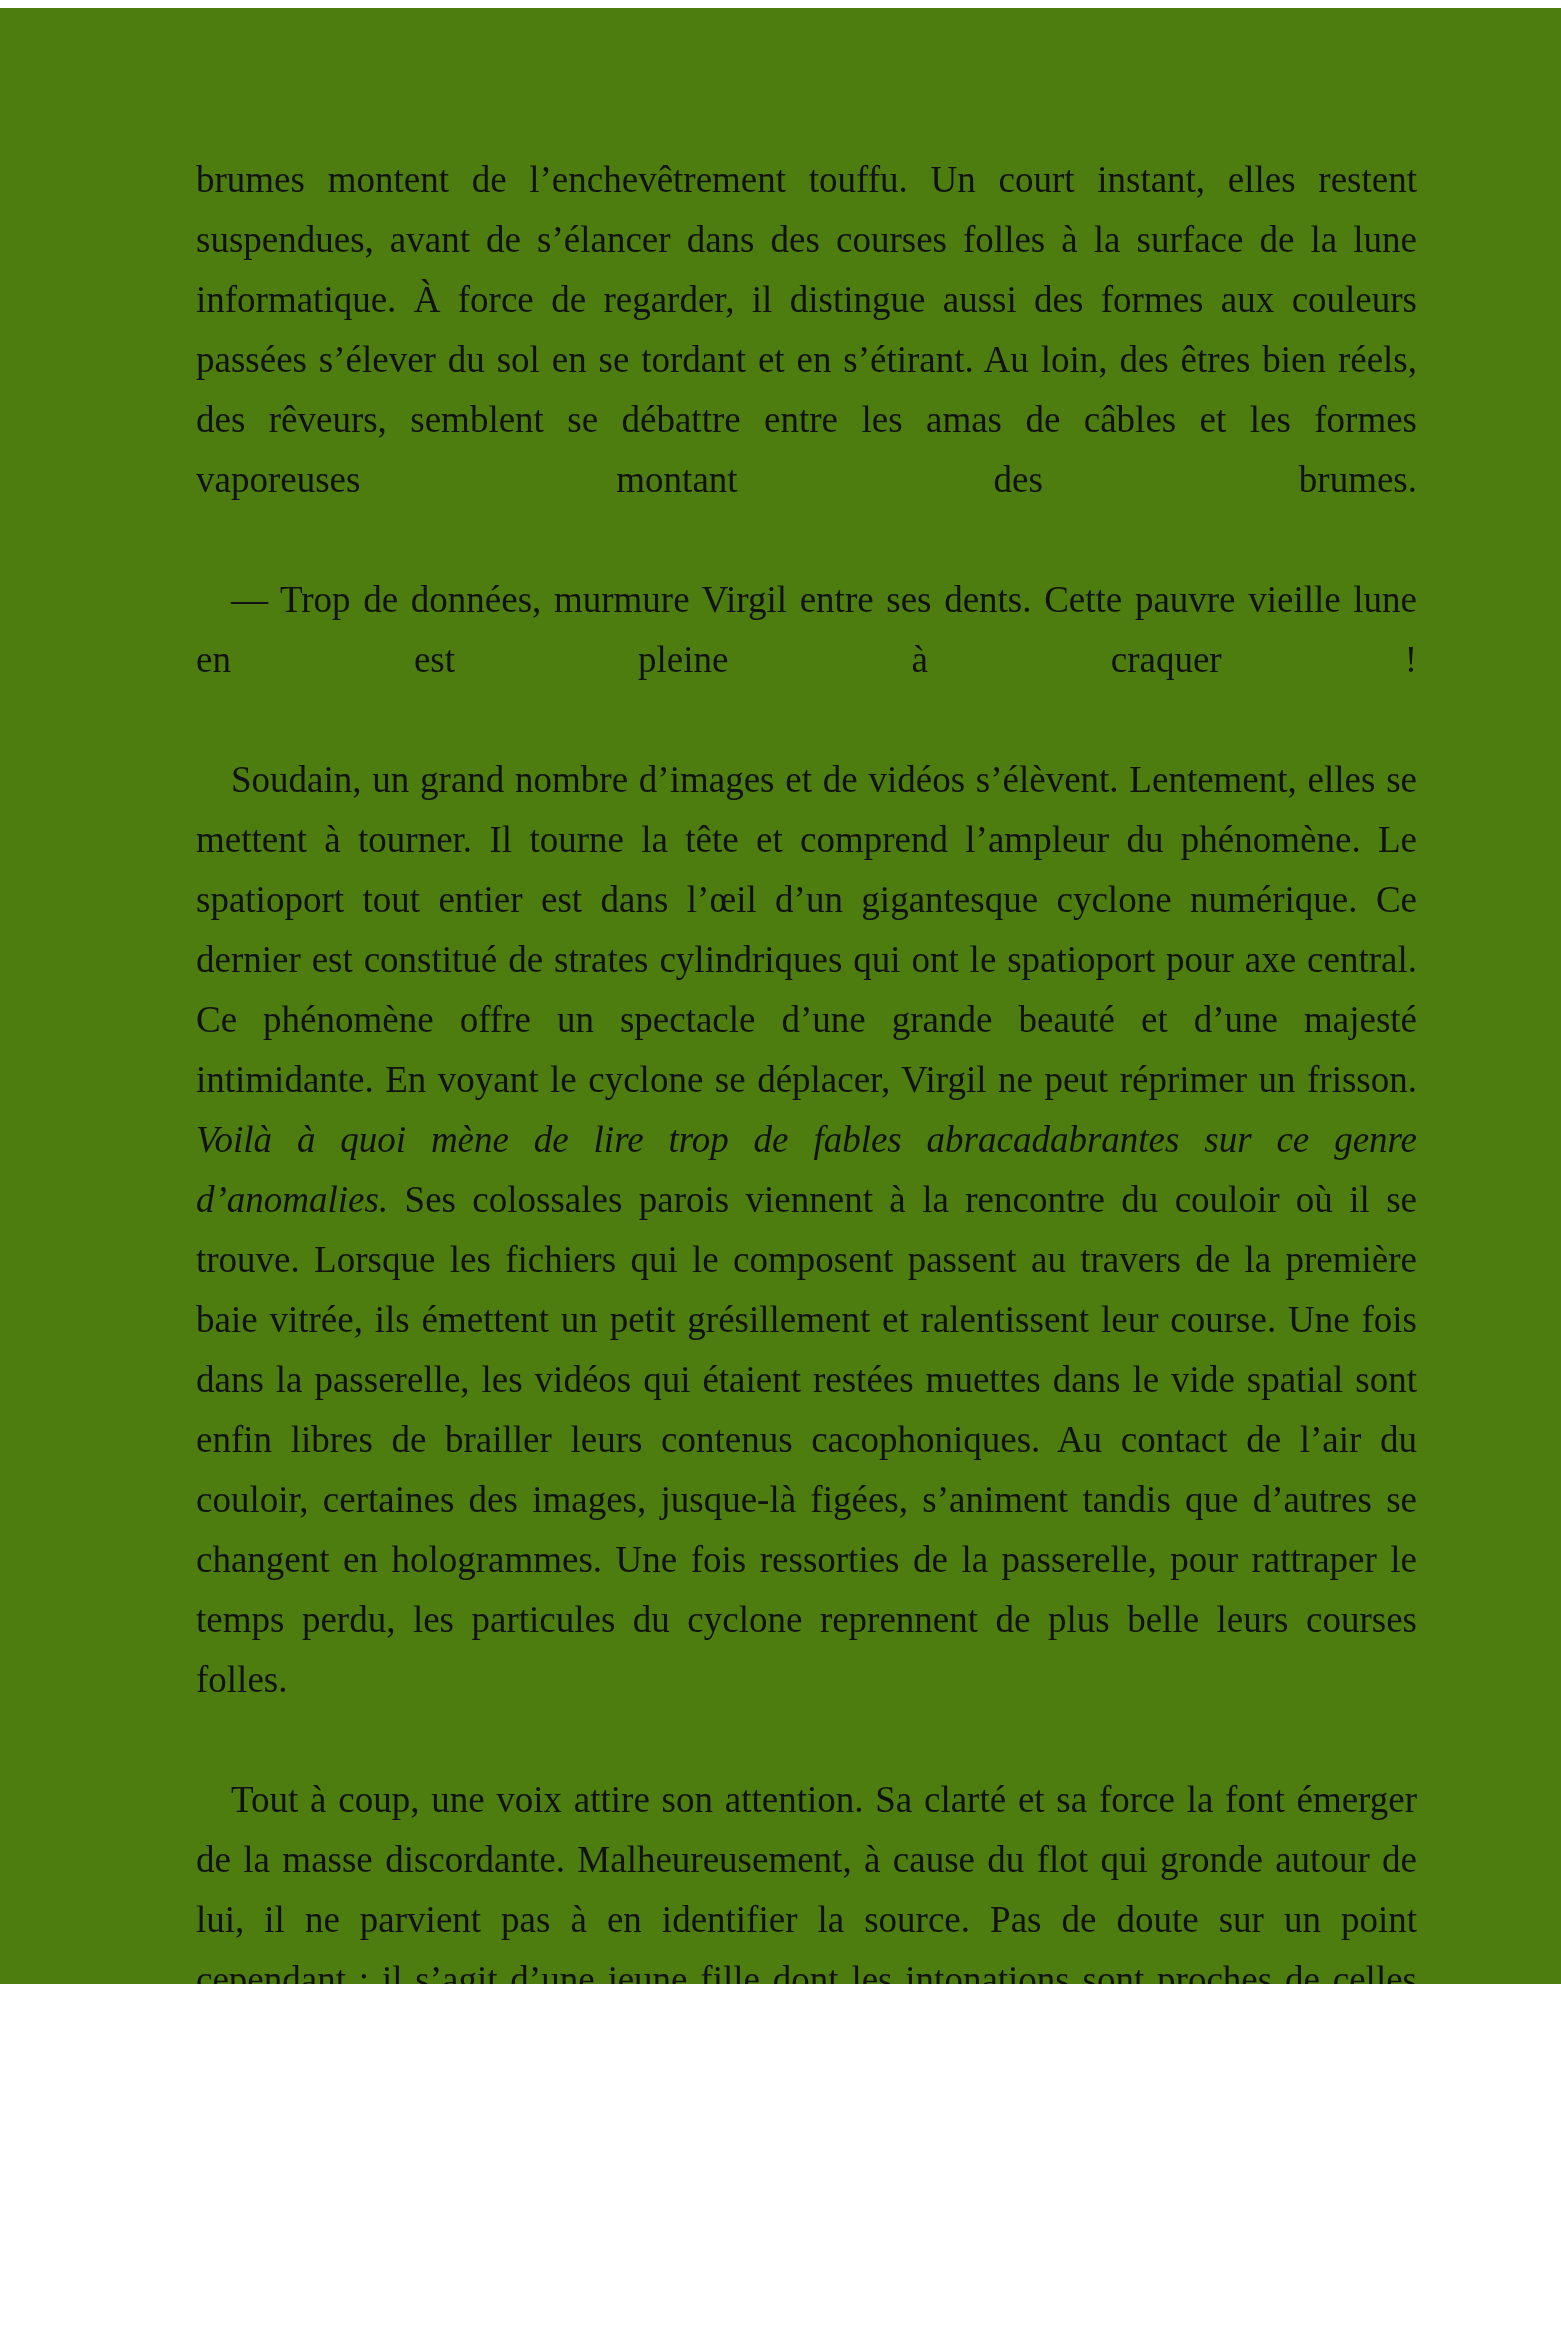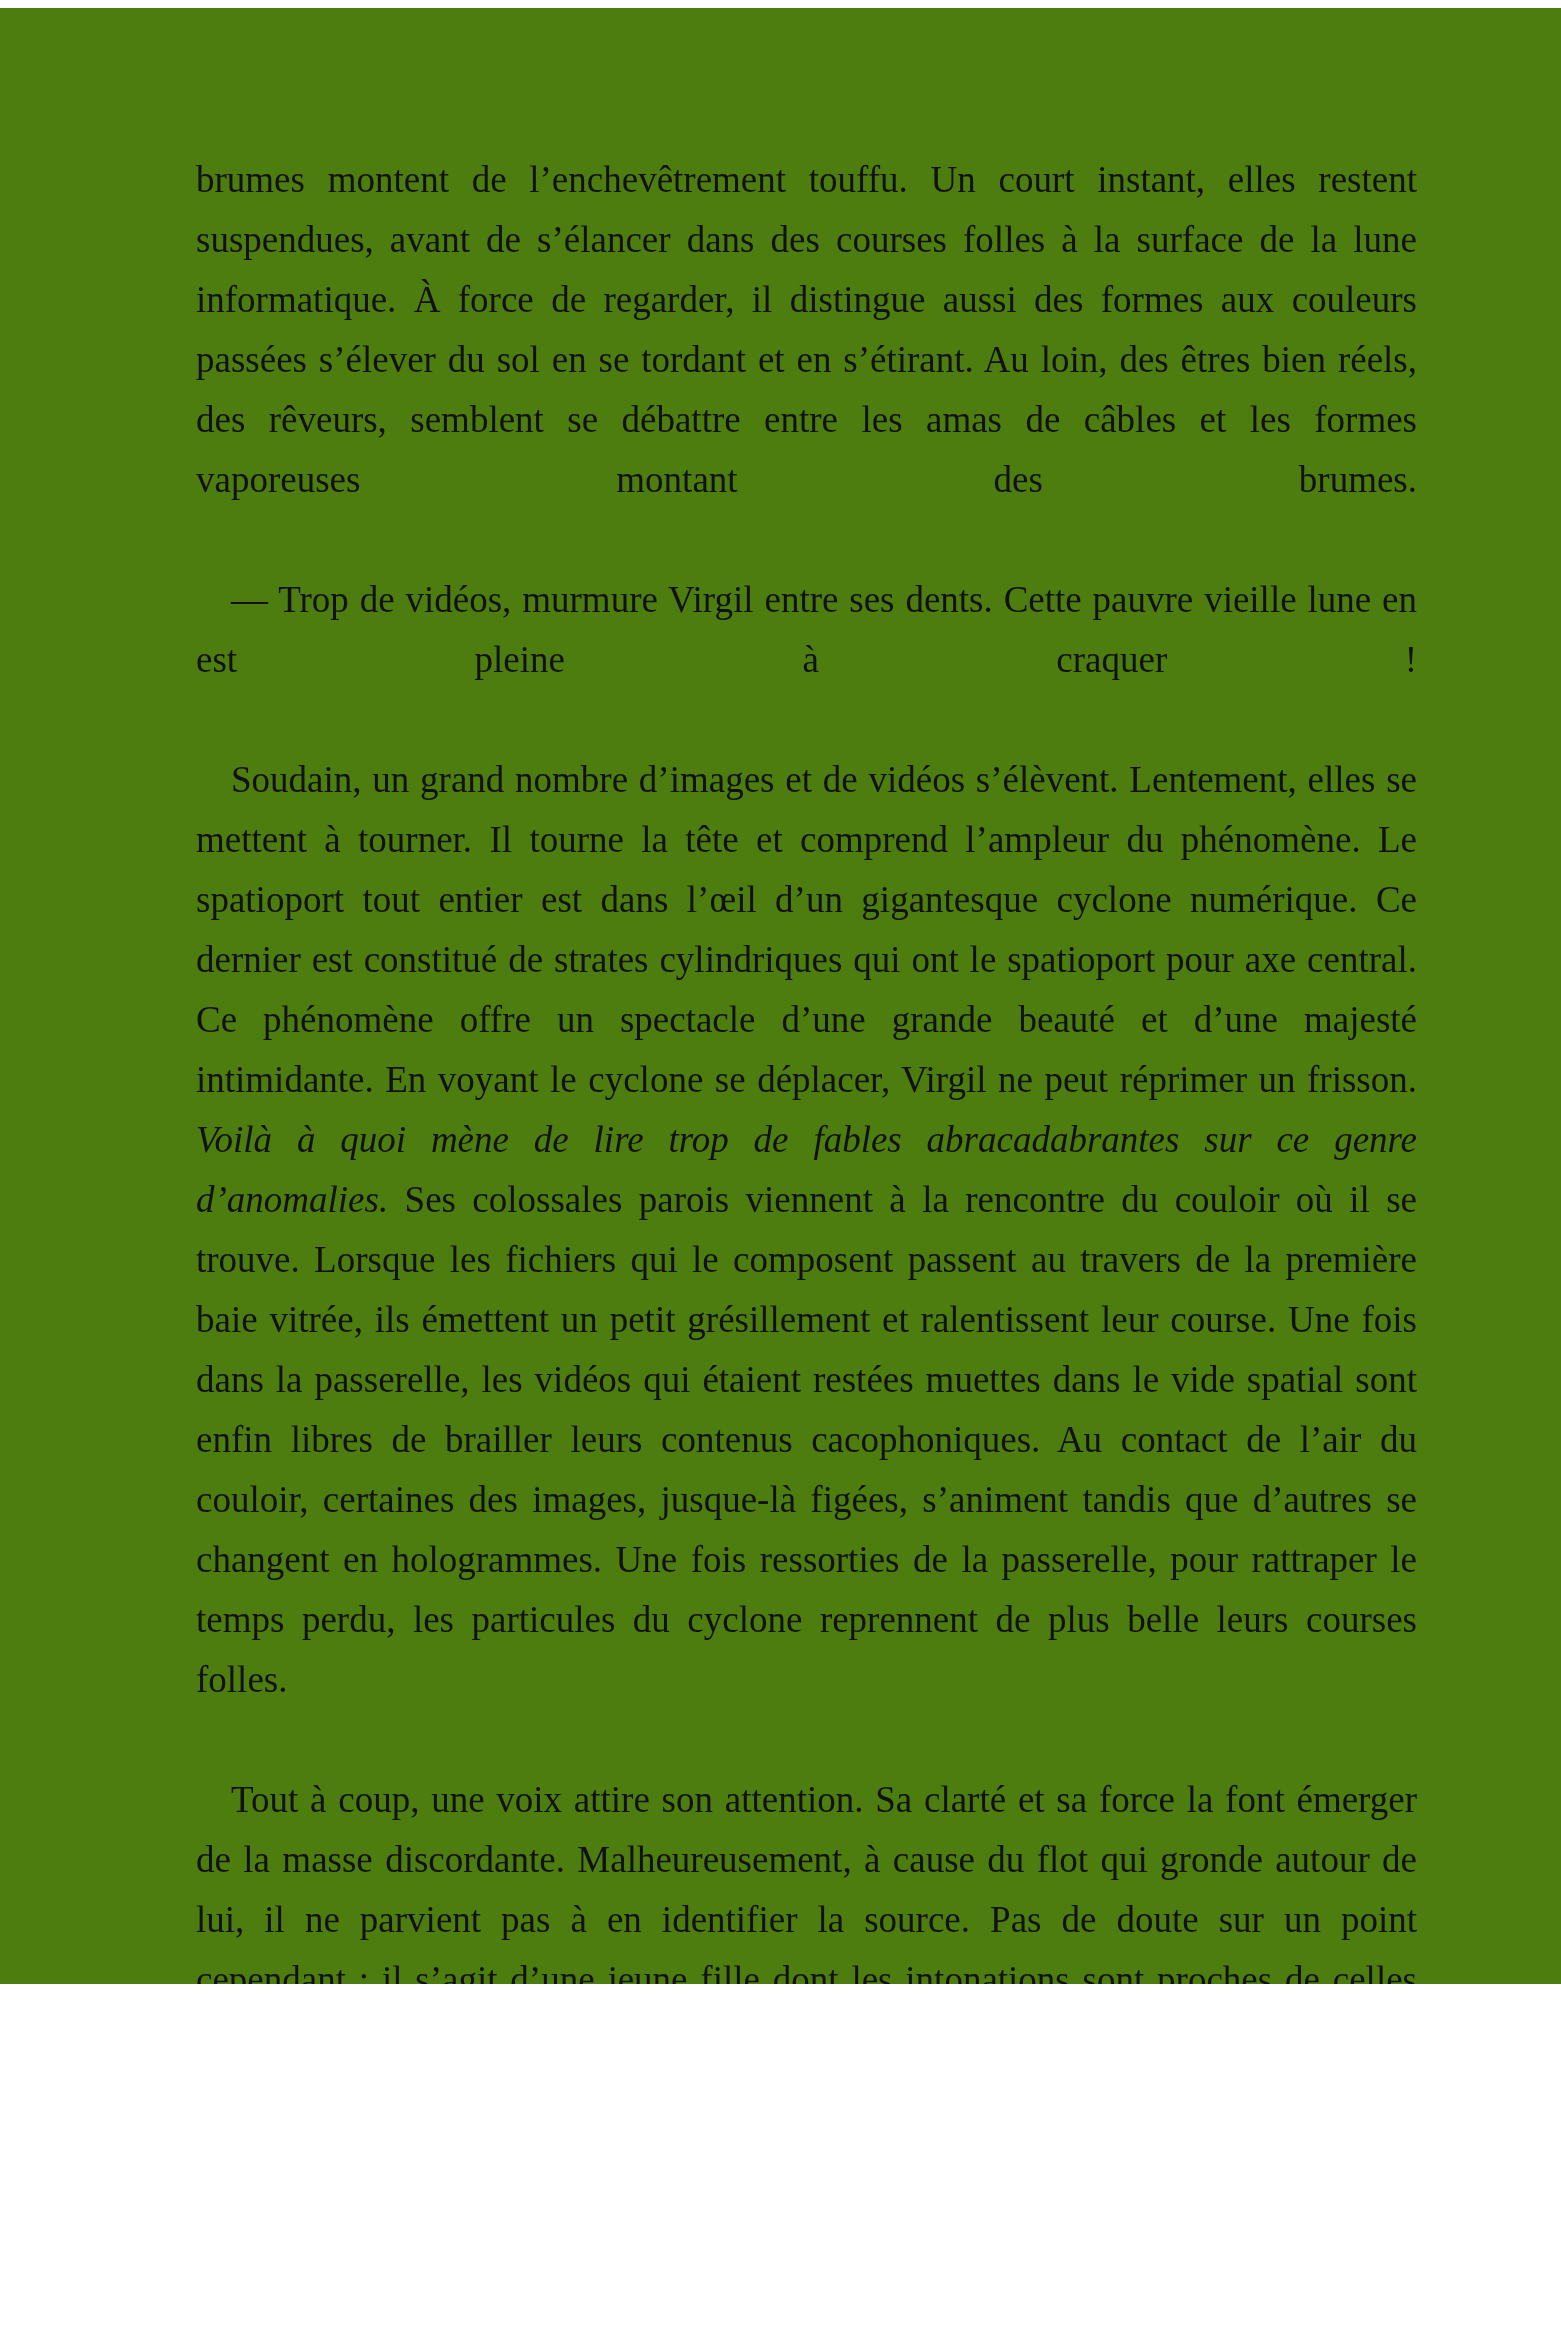--- a/index.html
+++ b/index.html
@@ -79,21 +79,21 @@
 </style>
 </head>
 <body>
 
 <div class="page">
 
   <div class="text-block">
 
     <p class="para continued">brumes montent de l’enchevêtrement touffu. Un court instant, elles restent suspendues, avant de s’élancer dans des courses folles à la surface de la lune informatique. À force de regarder, il distingue aussi des formes aux couleurs passées s’élever du sol en se tordant et en s’étirant. Au loin, des êtres bien réels, des rêveurs, semblent se débattre entre les amas de câbles et les formes vaporeuses montant des brumes.</p>
 
-    <p class="para dialogue">— Trop de vidéos, murmure Virgil entre ses dents. Cette pauvre vieille lune en est pleine à craquer !</p>
+    <p class="para dialogue">— Trop de données, murmure Virgil entre ses dents. Cette pauvre vieille lune en est pleine à craquer !</p>
 
     <p class="para indented"><span>Soudain, un grand nombre d’images et de vidéos s’élèvent. Lentement, elles se mettent à tourner. Il tourne la tête et comprend l’ampleur du phénomène. Le spatioport tout entier est dans l’œil d’un gigantesque cyclone numérique. Ce dernier est constitué de strates cylindriques qui ont le spatioport pour axe central. Ce phénomène offre un spectacle d’une grande beauté et d’une majesté intimidante. En voyant le cyclone se déplacer, Virgil ne peut réprimer un frisson. </span><span class="italic">Voilà à quoi mène de lire trop de fables abracadabrantes sur ce genre d’anomalies.</span><span> Ses colossales parois viennent à la rencontre du couloir où il se trouve. Lorsque les fichiers qui le composent passent au travers de la première baie vitrée, ils émettent un petit grésillement et ralentissent leur course. Une fois dans la passerelle, les vidéos qui étaient restées muettes dans le vide spatial sont enfin libres de brailler leurs contenus cacophoniques. Au contact de l’air du couloir, certaines des images, jusque-là figées, s’animent tandis que d’autres se changent en hologrammes. Une fois ressorties de la passerelle, pour rattraper le temps perdu, les particules du cyclone reprennent de plus belle leurs courses folles.</span></p>
 
     <p class="para indented">Tout à coup, une voix attire son attention. Sa clarté et sa force la font émerger de la masse discordante. Malheureusement, à cause du flot qui gronde autour de lui, il ne parvient pas à en identifier la source. Pas de doute sur un point cependant : il s’agit d’une jeune fille dont les intonations sont proches de celles de Teri.</p>
 
     <p class="para dialogue">— Il m’a restées à la bibliothécaire… elle est gentille, mais ce n’est pas pareil.</p>
 
   </div>
 
   <div class="folio">19</div>

